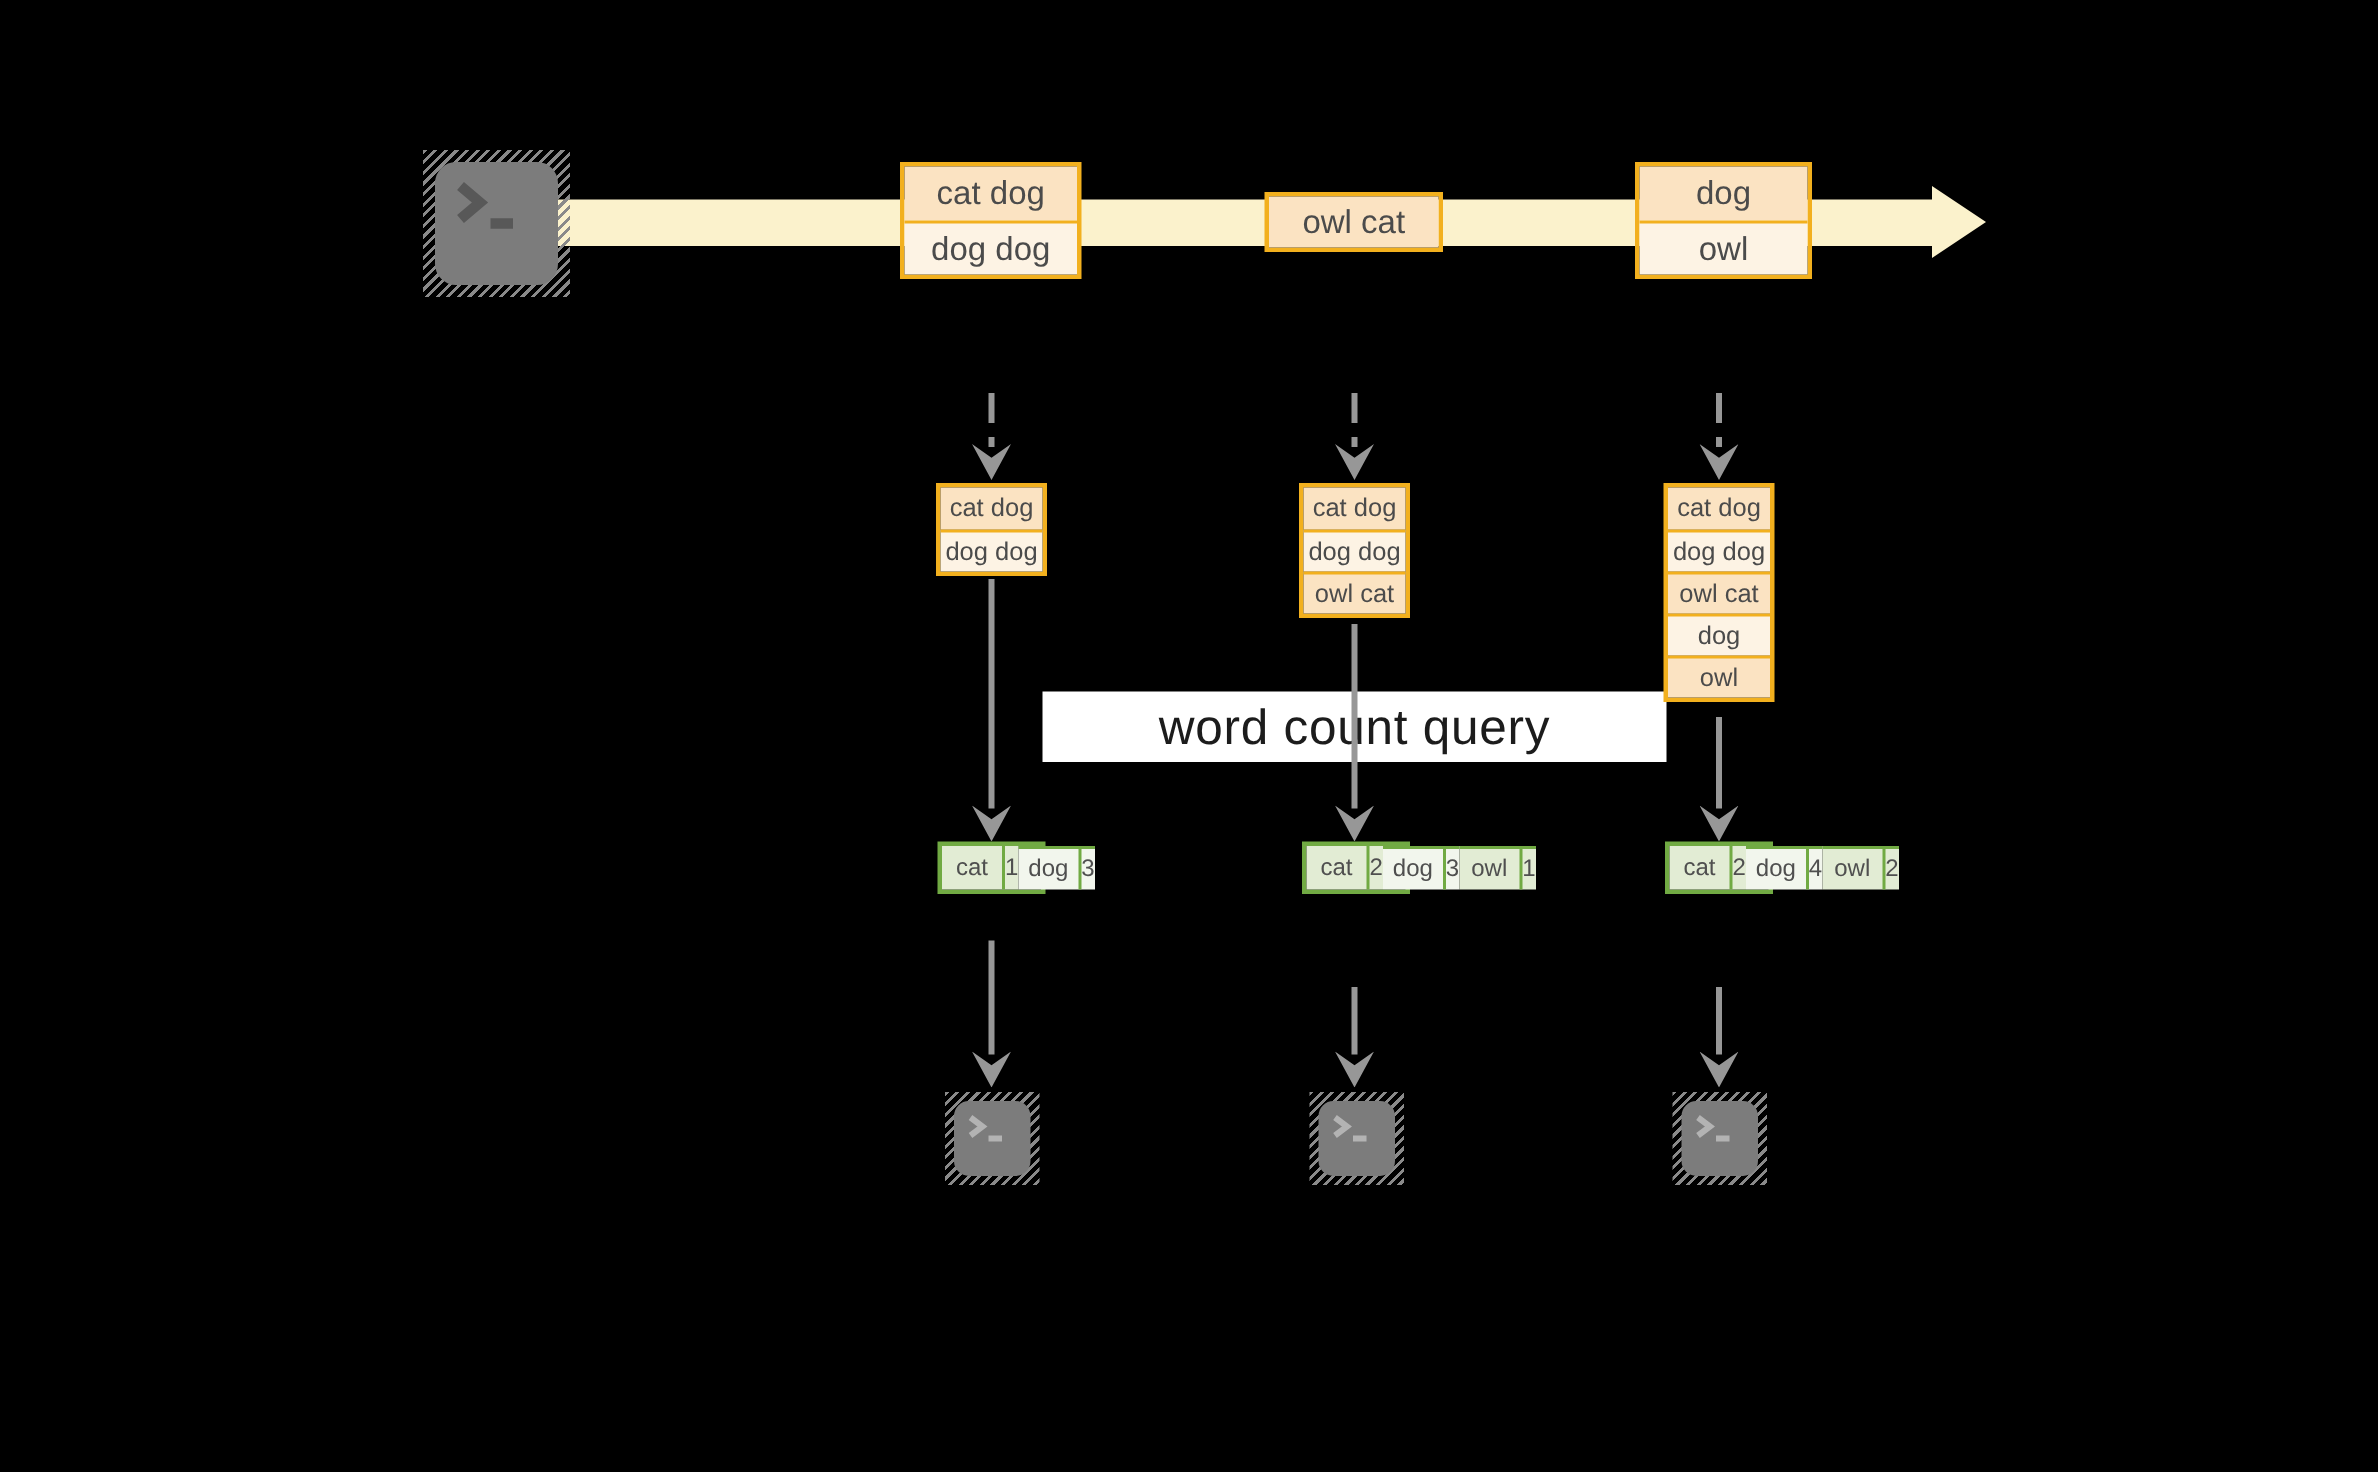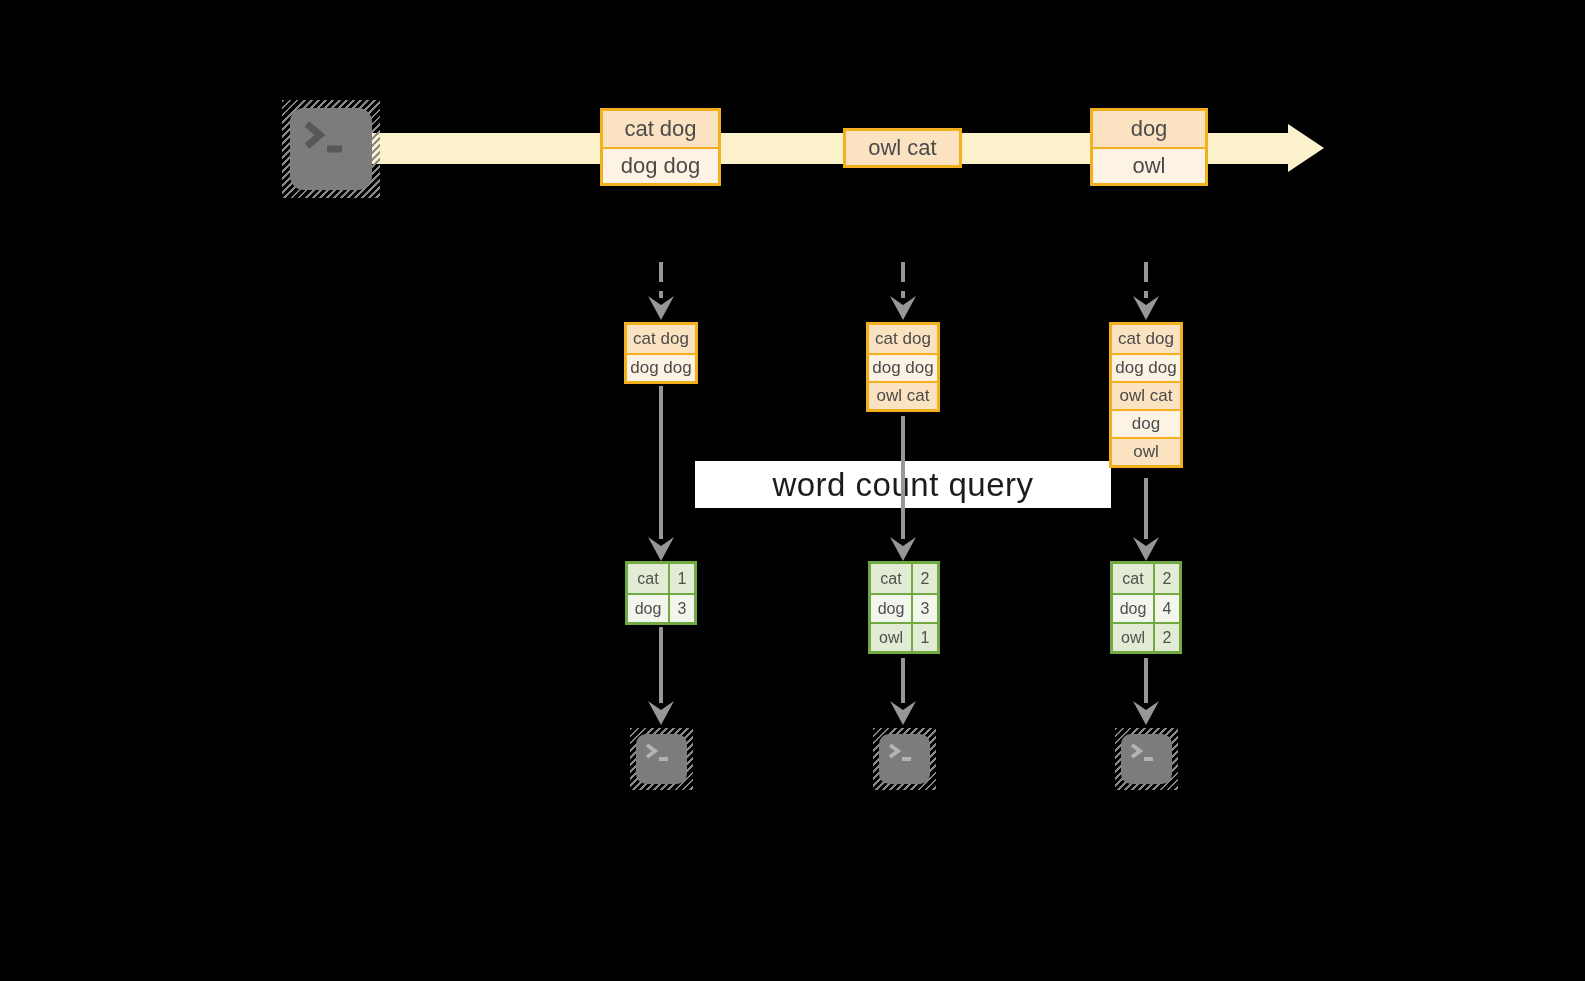--- a/index.html
+++ b/index.html
@@ -69,21 +69,21 @@
     width: 416px; height: 47px;
     background: #ffffff; z-index: 1;
     display: flex; align-items: center; justify-content: center;
     font-size: 33px; font-weight: 300; color: #1c1c1c;
     letter-spacing: 0.5px;
   }
   
   .gtable {
     position: absolute; top: 561px; z-index: 2;
     border: 3px solid #71aa43;
-    display: flex; flex-direction: column; width: 72px;
+    display: flex; flex-direction: row; width: 72px;
   }
   .grow { display: flex; height: 29px; }
   .grow + .grow { border-top: 2px solid #71aa43; }
   .grow:nth-child(odd)  { background: #e2ecd4; }
   .grow:nth-child(even) { background: #f2f6ed; }
   .grow .w {
     width: 42px; border-right: 2px solid #71aa43;
     display: flex; align-items: center; justify-content: center;
     font-size: 16px; color: #4f4f4f;
   }

